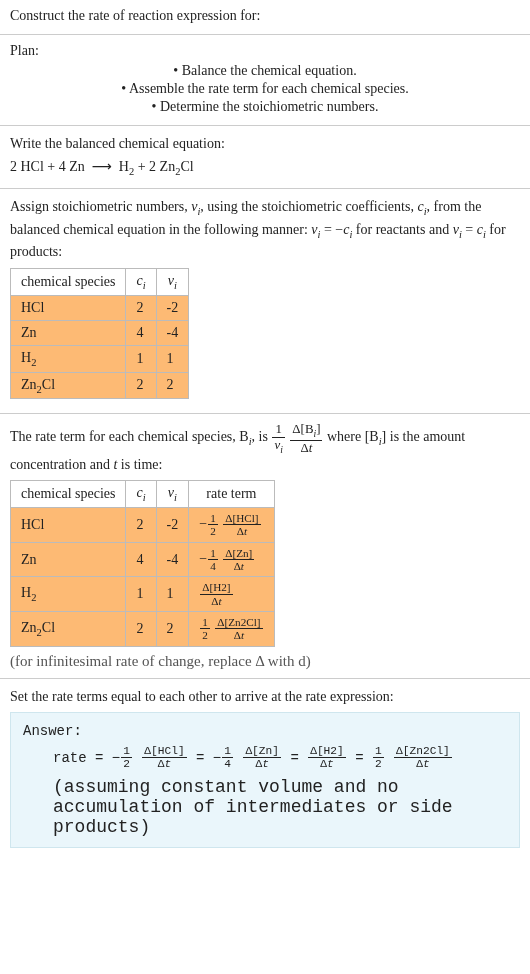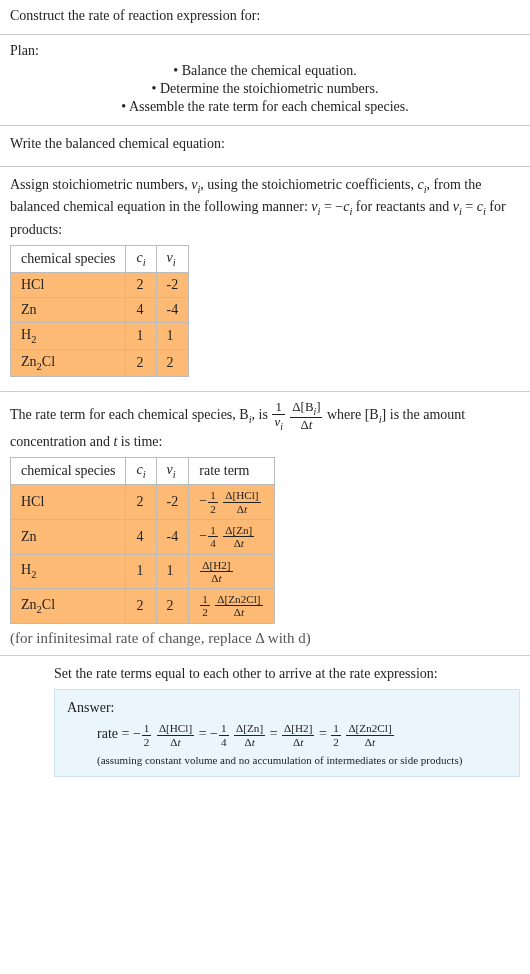--- a/index.html
+++ b/index.html
@@ -30,49 +30,53 @@
     border-collapse: collapse;
     margin: 6px 0;
   }
   table.data th, table.data td {
     border: 1px solid #bbb;
     padding: 4px 10px;
     text-align: left;
     font-weight: normal;
     background: #fdba74;
   }
-  table.data th { background:#fff; font-weight:normal; }
+  table.data th { background:#fff; font-weight:normal;text-align:center; }
   .footnote { font-size: 15px; color:#555; margin-top:2px;}
   .answer-box {
     background: #eaf6fb;
     border: 1px solid #cfe6ee;
     padding: 10px 12px;
     margin-top: 6px;
+    font-family: Liberation Mono, monospace;
   }
   .answer-label { margin-bottom: 6px; }
   .answer-rate { margin-left: 30px; margin-bottom:6px; }
-  .answer-note { font-size: 11px; margin-left:30px; }
+  .answer-note { font-size: 18px; margin-left:30px; }
   .ital { font-style: italic; }
 </style>
 </head>
 <body>
 
 <div class="section">
   <div class="prompt-line">Construct the rate of reaction expression for:</div>
 </div>
 
 <div class="section">
   <div class="plan-heading">Plan:</div>
   <div class="plan-bullet">• Balance the chemical equation.</div>
+  <div class="plan-bullet">• Assemble the rate term for each chemical species.</div>
   <div class="plan-bullet">• Determine the stoichiometric numbers.</div>
-  <div class="plan-bullet">• Assemble the rate term for each chemical species.</div>
 </div>
 
 <div class="section">
   <div class="step-text">Write the balanced chemical equation:</div>
+  <div class="equation">
+    2 HCl + 4 Zn &nbsp;⟶&nbsp; H<sub>2</sub> + 2 Zn<sub>2</sub>Cl
+  </div>
 </div>
 
 <div class="section">
   <div class="step-text">
     <span>Assign stoichiometric numbers, </span><span class="ital">ν<sub>i</sub></span><span>, using the stoichiometric coefficients, </span><span class="ital">c<sub>i</sub></span><span>, from the balanced chemical equation in the following manner: </span><span class="ital">ν<sub>i</sub></span> = −<span class="ital">c<sub>i</sub></span><span> for reactants and </span><span class="ital">ν<sub>i</sub></span> = <span class="ital">c<sub>i</sub></span><span> for products:</span>
   </div>
   <table class="data">
     <tbody>
         <tr>
       <th>chemical species</th>
@@ -151,21 +155,21 @@
       <td>
         <span class="frac small-frac"><span class="num">1</span><span class="den">2</span></span>
         <span class="frac small-frac"><span class="num">Δ[Zn2Cl]</span><span class="den">Δ<span class="ital">t</span></span></span>
       </td>
     </tr>
   </tbody>
     </table>
   <div class="footnote">(for infinitesimal rate of change, replace Δ with d)</div>
 </div>
 
-<div class="section" style="border-bottom:none;margin-left:44px;">
+<div class="section" style="border-bottom:none;">
   <div class="step-text">Set the rate terms equal to each other to arrive at the rate expression:</div>
   <div class="answer-box">
     <div class="answer-label">Answer:</div>
     <div class="answer-rate">
       <span>rate = </span>
       −<span class="frac small-frac"><span class="num">1</span><span class="den">2</span></span>
       <span class="frac small-frac"><span class="num">Δ[HCl]</span><span class="den">Δ<span class="ital">t</span></span></span>
       <span> = </span>
       −<span class="frac small-frac"><span class="num">1</span><span class="den">4</span></span>
       <span class="frac small-frac"><span class="num">Δ[Zn]</span><span class="den">Δ<span class="ital">t</span></span></span>

